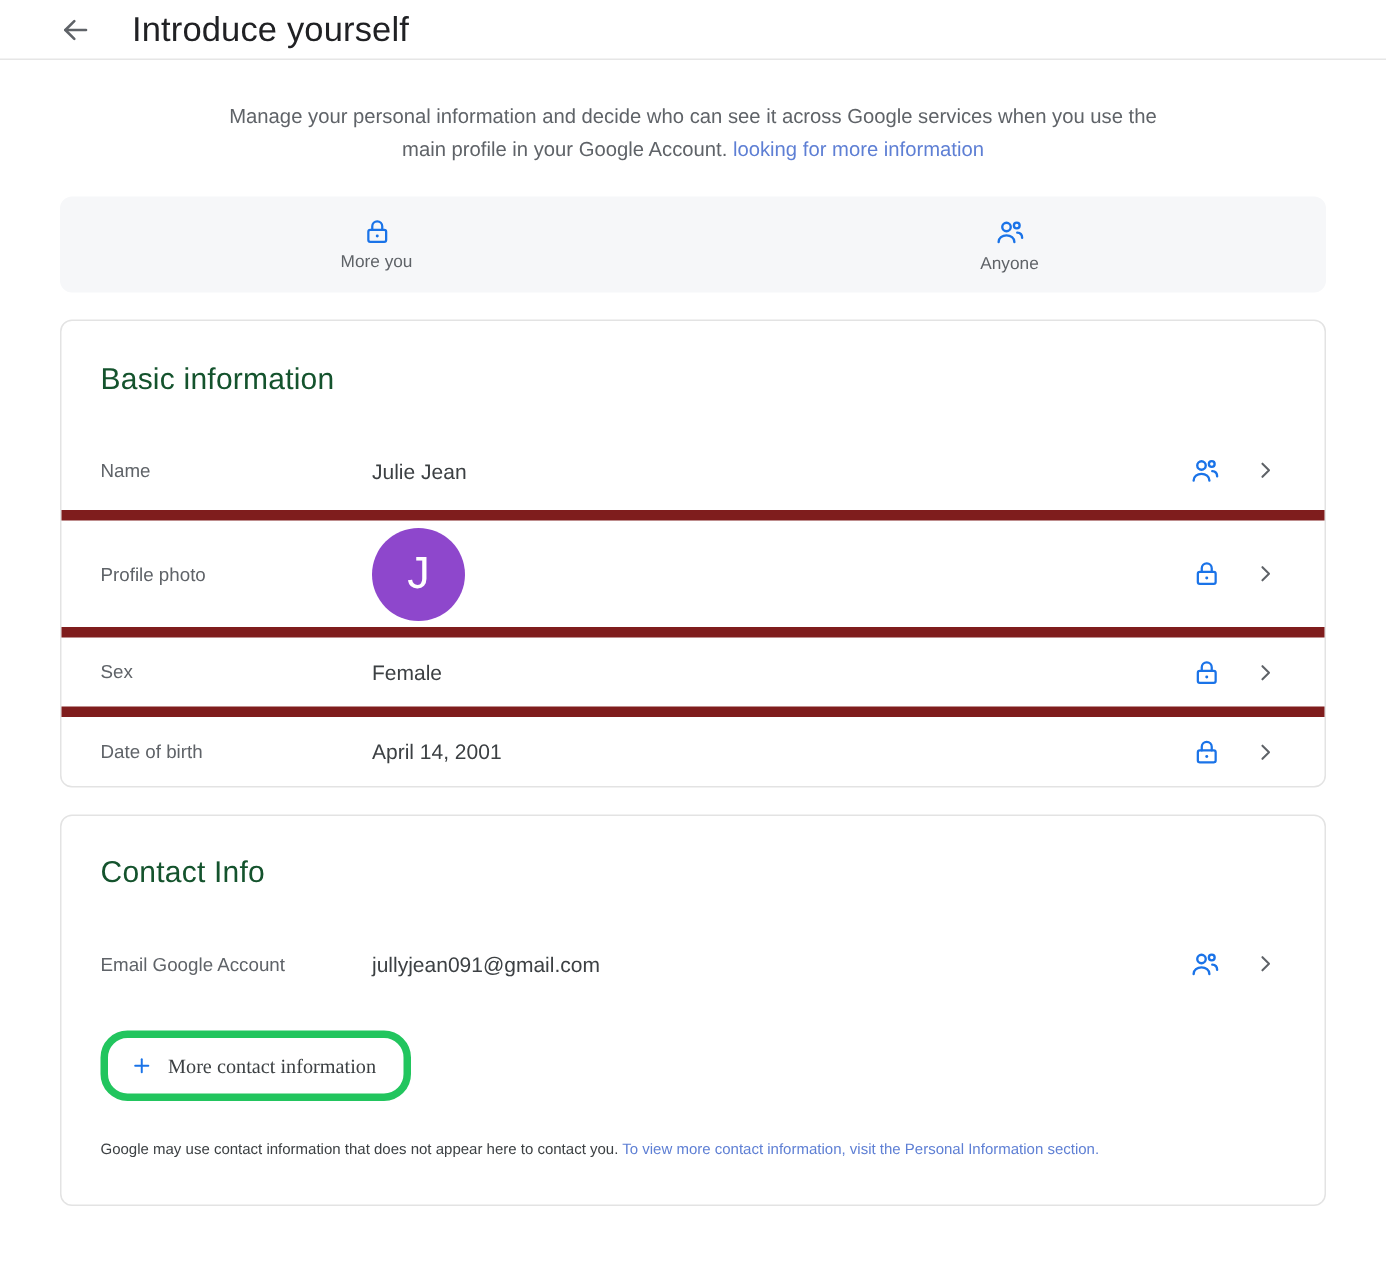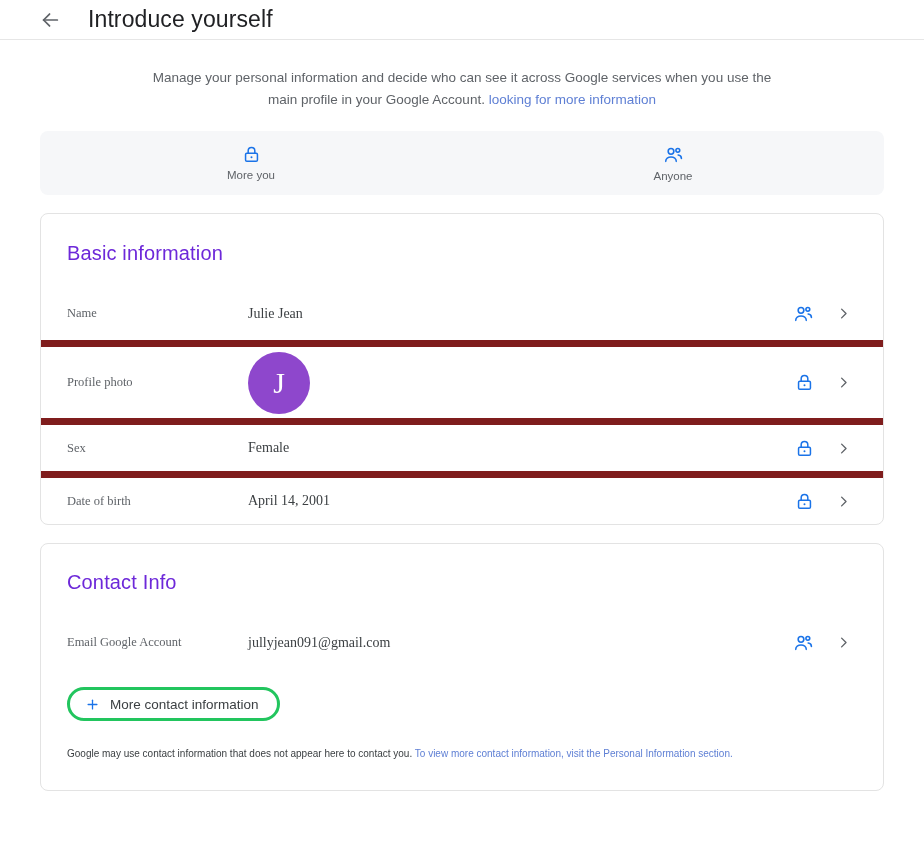--- a/index.html
+++ b/index.html
@@ -74,27 +74,27 @@
   
   .card {
     margin: 18px 40px 0 40px;
     border: 1px solid #e3e3e3;
     border-radius: 8px;
     background: #fff;
   }
   .card-title {
     font-size: 20px;
     font-weight: 400;
-    color: #6d28d9;
+    color: #14532d;
     padding: 28px 0 0 26px;
     letter-spacing: 0.15px;
   }
   .card-title.contact { padding-top: 27px; }
 
-  .rows { margin-top: 22px; font-family: Liberation Serif, serif; }
+  .rows { margin-top: 22px; }
 
   .row {
     display: flex;
     align-items: center;
     min-height: 53px;
     padding: 0 24px 0 26px;
     border-top: 7px solid #7f1d1d;
     cursor: pointer;
   }
   .row:first-child { border-top: none; }
@@ -134,26 +134,26 @@
     margin-right: 10px;
   }
   .avatar-hint { font-size: 14px; color: #3c4043; }
 
   
   .more-btn-wrap { padding: 18px 0 0 26px; }
   .more-btn {
     display: inline-flex;
     align-items: center;
     gap: 10px;
-    height: 34px;
+    height: 47px;
     padding: 0 18px 0 15px;
-    border: 3px solid #22c55e;
+    border: 5px solid #22c55e;
     border-radius: 18px;
     background: #fff;
-    font-family: Liberation Sans, sans-serif;
+    font-family: Liberation Serif, serif;
     font-size: 13.5px;
     color: #3c4043;
     cursor: pointer;
   }
   .footnote {
     padding: 22px 42px 26px 26px;
     font-size: 10px;
     line-height: 21px;
     color: #3c4043;
   }

